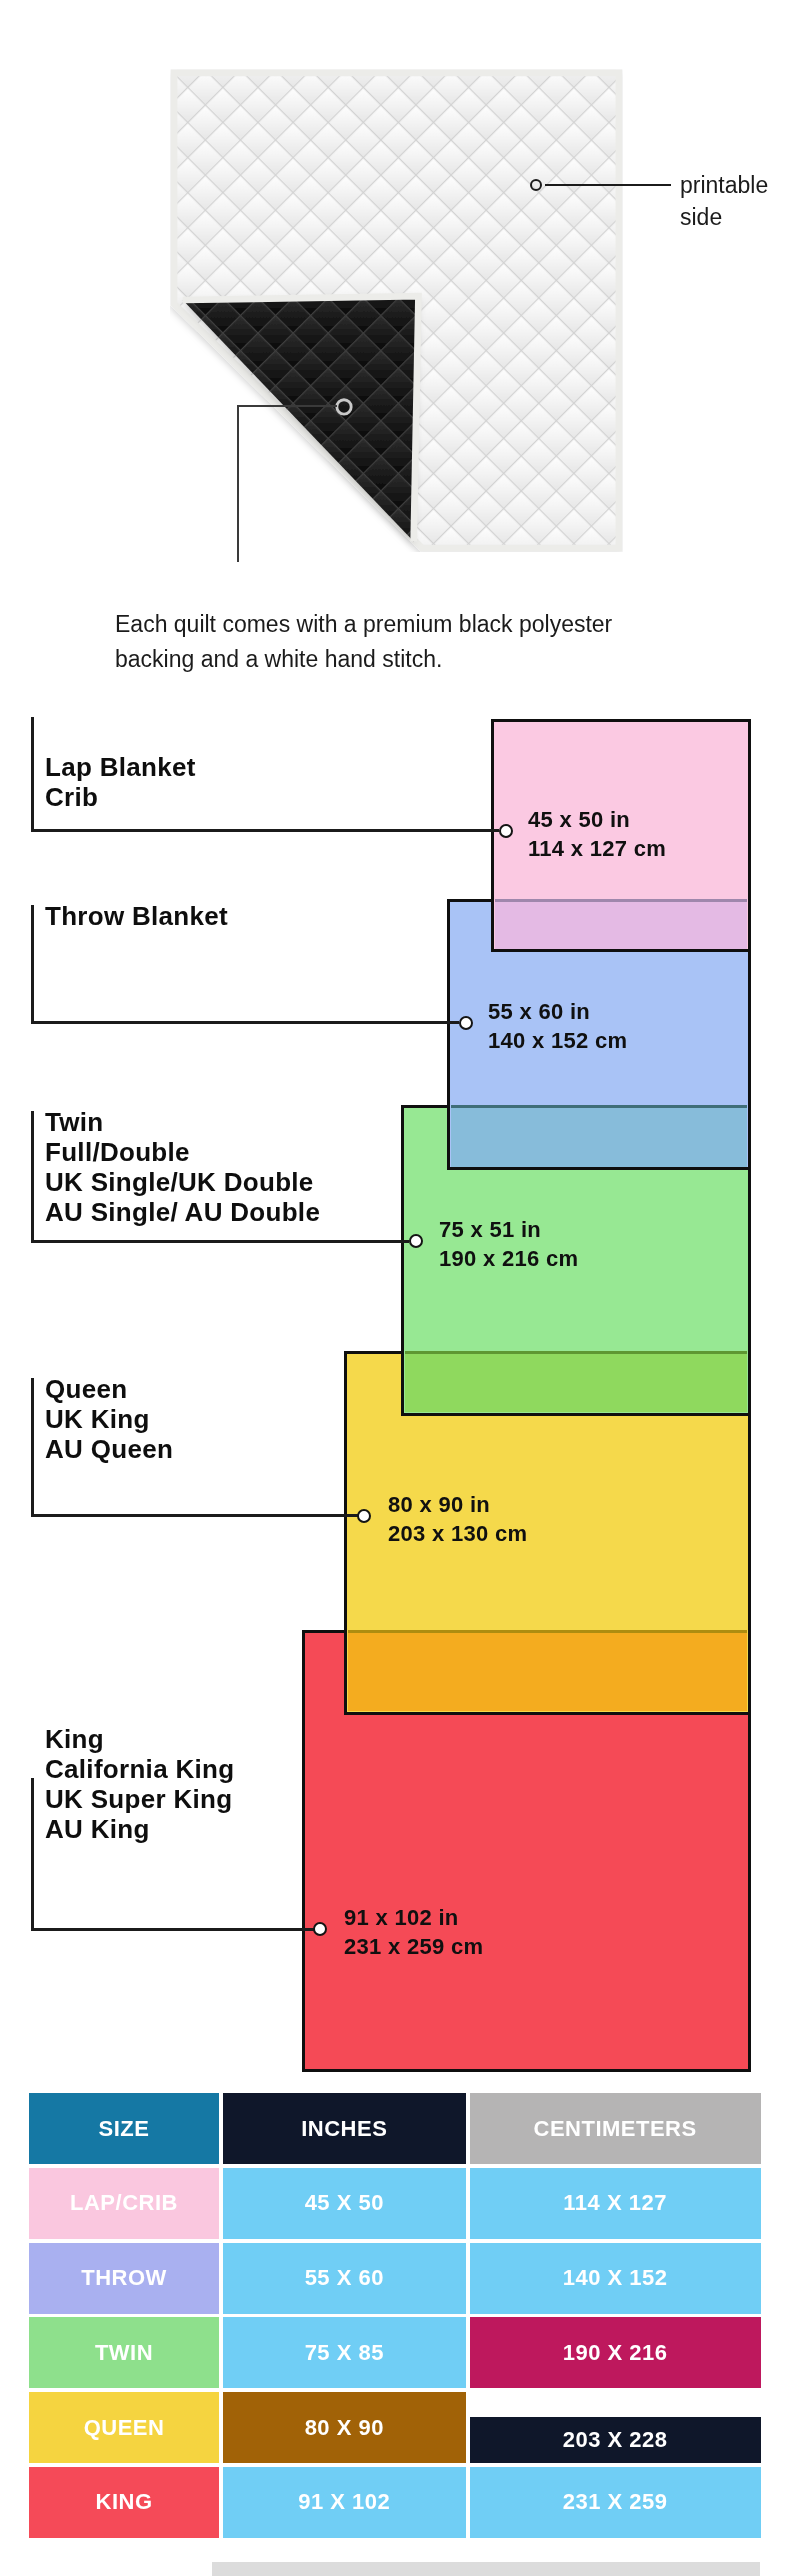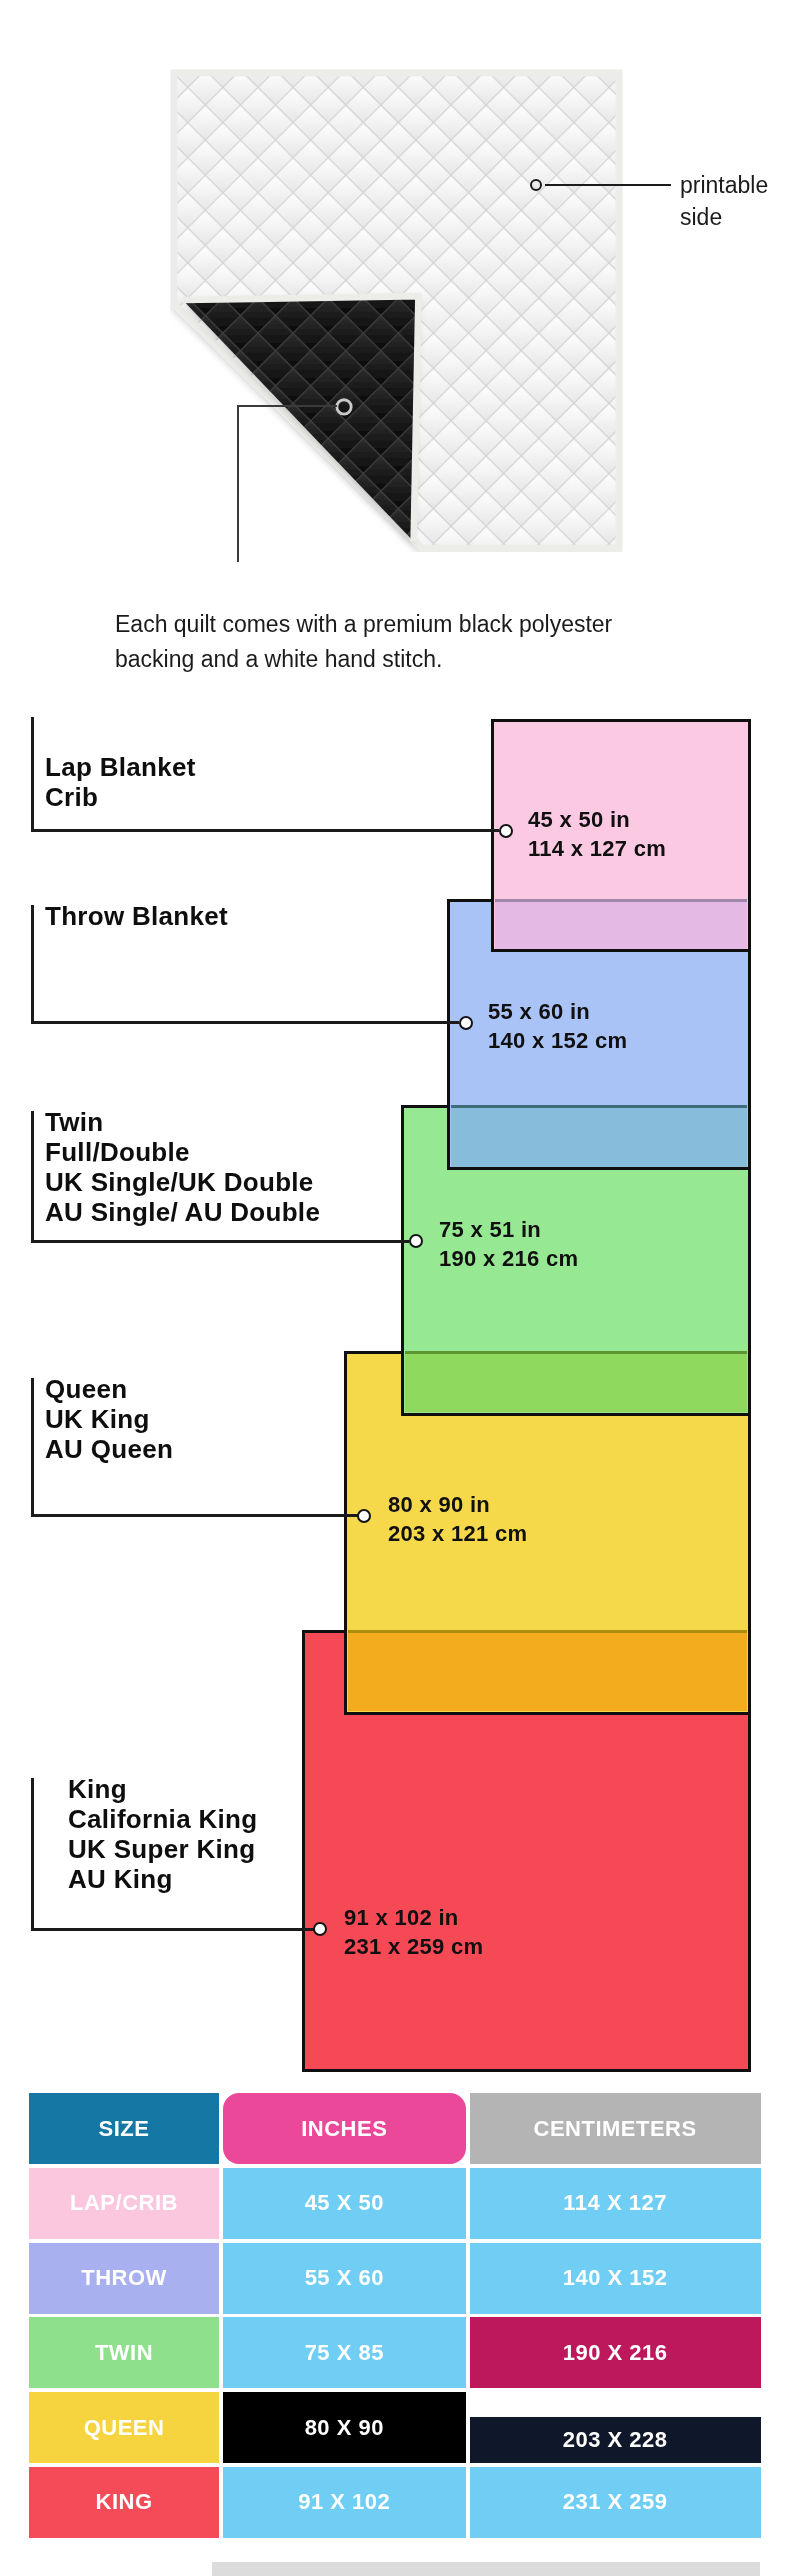--- a/index.html
+++ b/index.html
@@ -94,21 +94,21 @@
 
   <div class="heading" style="top:1107px;"><span>Twin</span>
 <span>Full/Double</span>
 <span>UK Single/UK Double</span>
 <span>AU Single/ AU Double</span></div>
 
   <div class="heading" style="top:1374px;"><span>Queen</span>
 <span>UK King</span>
 <span>AU Queen</span></div>
 
-  <div class="heading" style="top:1774px;margin-left:23px;"><span>King</span>
+  <div class="heading" style="top:1724px;"><span>King</span>
 <span>California King</span>
 <span>UK Super King</span>
 <span>AU King</span></div>
 
   <div class="vline" style="left:31px;top:717px;height:115px;"></div>
   <div class="hline" style="left:31px;top:829px;width:468px;"></div>
   <div class="marker" style="left:499px;top:824px;"></div>
   <div class="sizenote" style="left:528px;top:805px;"><span>45 x 50 in</span>
 <span>114 x 127 cm</span></div>
 
@@ -121,47 +121,47 @@
   <div class="vline" style="left:31px;top:1111px;height:131px;"></div>
   <div class="hline" style="left:31px;top:1240px;width:378px;"></div>
   <div class="marker" style="left:409px;top:1234px;"></div>
   <div class="sizenote" style="left:439px;top:1215px;"><span>75 x 51 in</span>
 <span>190 x 216 cm</span></div>
 
   <div class="vline" style="left:31px;top:1378px;height:139px;"></div>
   <div class="hline" style="left:31px;top:1514px;width:328px;"></div>
   <div class="marker" style="left:357px;top:1509px;"></div>
   <div class="sizenote" style="left:388px;top:1490px;"><span>80 x 90 in</span>
-<span>203 x 121 cm</span></div>
+<span>203 x 130 cm</span></div>
 
   <div class="vline" style="left:31px;top:1778px;height:152px;"></div>
   <div class="hline" style="left:31px;top:1928px;width:284px;"></div>
   <div class="marker" style="left:313px;top:1922px;"></div>
   <div class="sizenote" style="left:344px;top:1903px;"><span>91 x 102 in</span>
 <span>231 x 259 cm</span></div>
 
   <div id="sizetable">
     <div class="cell" style="background: rgb(21, 120, 164);">SIZE</div>
-    <div class="cell" style="background: #ec4899; border-radius: 16px;">INCHES</div>
+    <div class="cell" style="background: #0f172a;">INCHES</div>
     <div class="cell" style="background: rgb(181, 180, 180);">CENTIMETERS</div>
 
     <div class="cell" style="background: rgb(250, 199, 223);">LAP/CRIB</div>
     <div class="cell" style="background: rgb(112, 206, 245);">45 X 50</div>
     <div class="cell" style="background: rgb(112, 206, 245);">114 X 127</div>
 
     <div class="cell" style="background: rgb(169, 176, 240);">THROW</div>
     <div class="cell" style="background: rgb(112, 206, 245);">55 X 60</div>
     <div class="cell" style="background: rgb(112, 206, 245);">140 X 152</div>
 
     <div class="cell" style="background: rgb(142, 224, 140);">TWIN</div>
     <div class="cell" style="background: rgb(112, 206, 245);">75 X 85</div>
     <div class="cell" style="background: #be185d;">190 X 216</div>
 
     <div class="cell" style="background: rgb(245, 212, 64);">QUEEN</div>
-    <div class="cell" style="background: #000000;">80 X 90</div>
+    <div class="cell" style="background: #a16207;">80 X 90</div>
     <div class="cell" style="background: #0f172a; margin-top: 25px;">203 X 228</div>
 
     <div class="cell" style="background: rgb(245, 74, 88);">KING</div>
     <div class="cell" style="background: rgb(112, 206, 245);">91 X 102</div>
     <div class="cell" style="background: rgb(112, 206, 245);">231 X 259</div>
   </div>
 
   <div id="bottom-strip"></div>
 
 </div>

